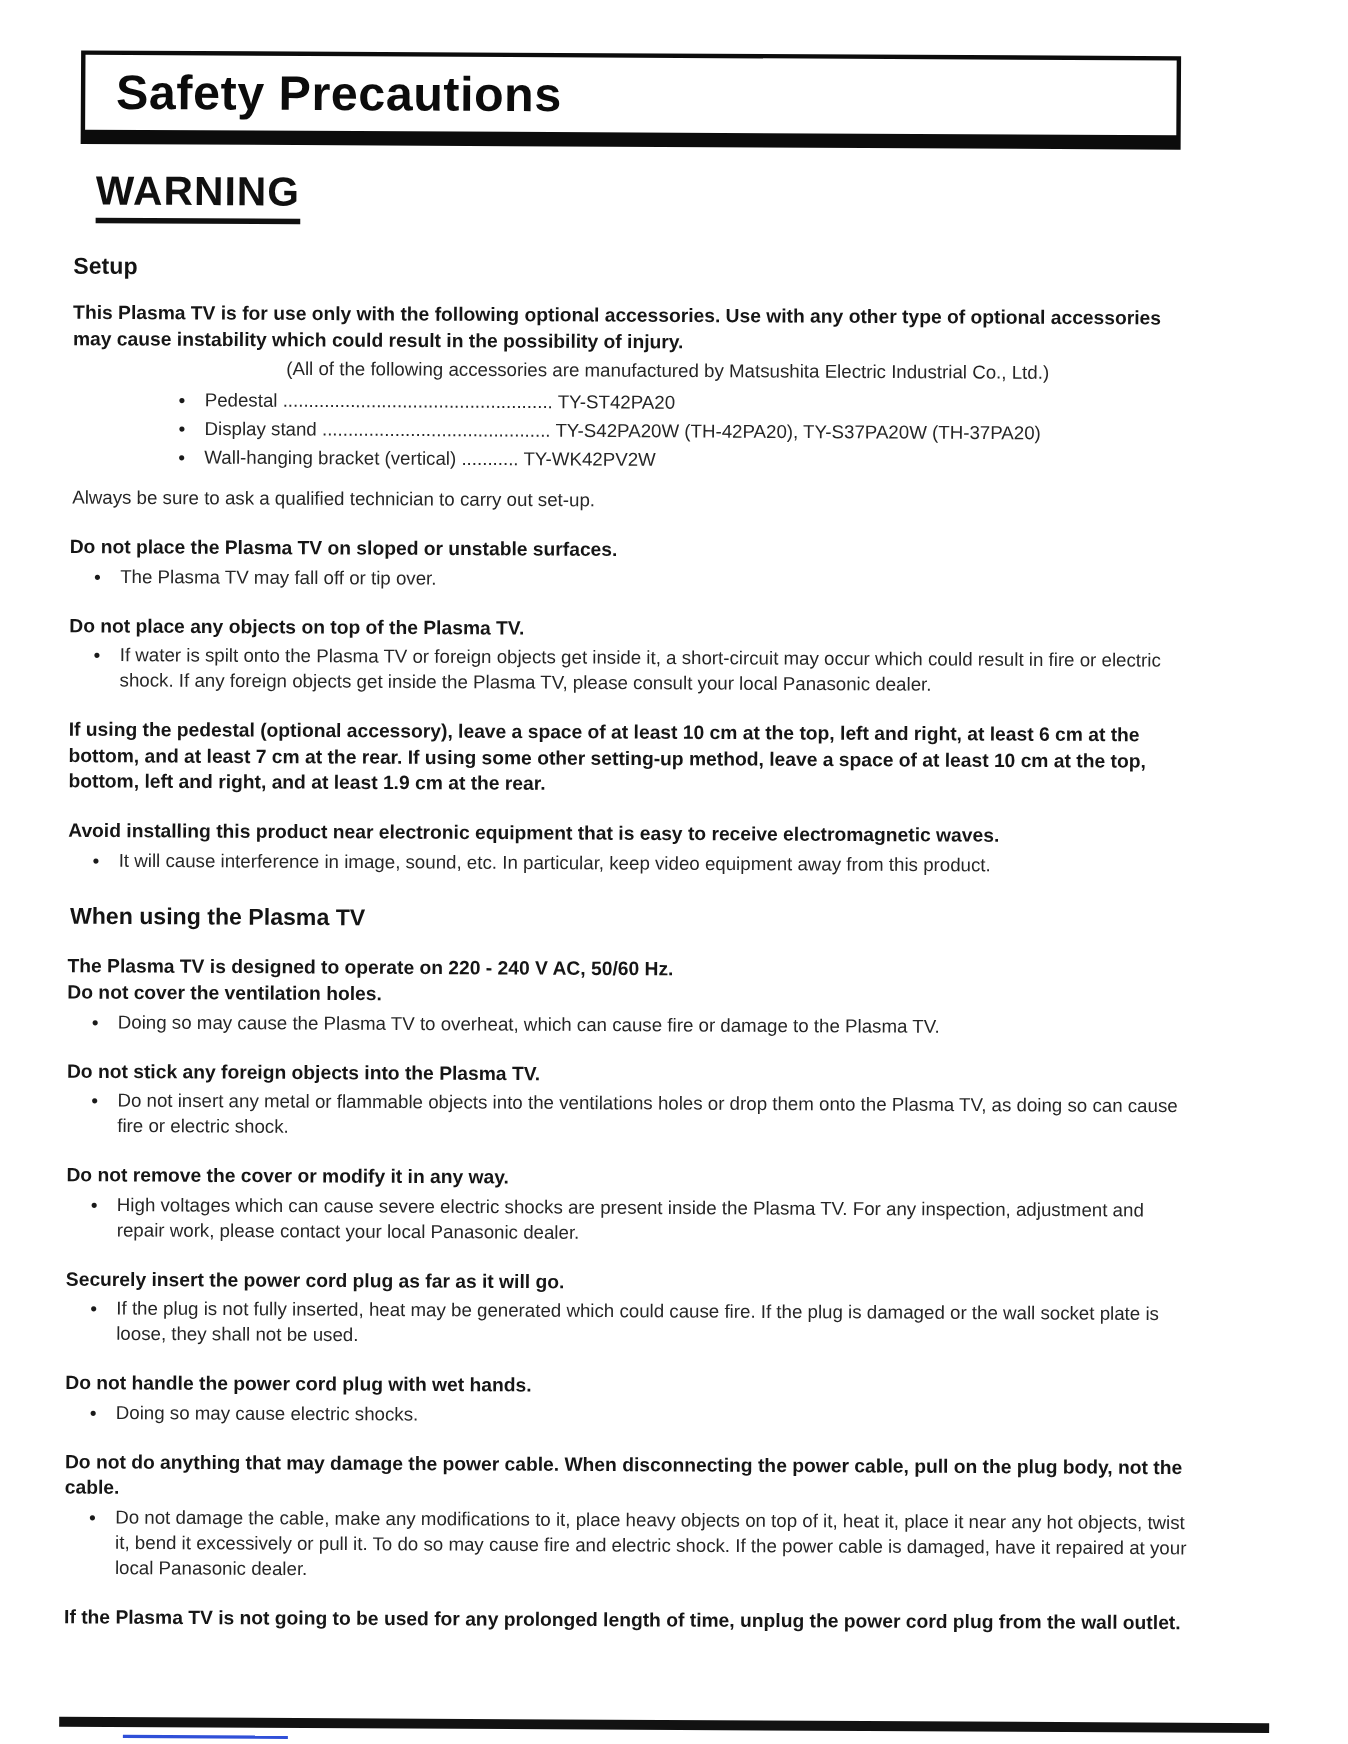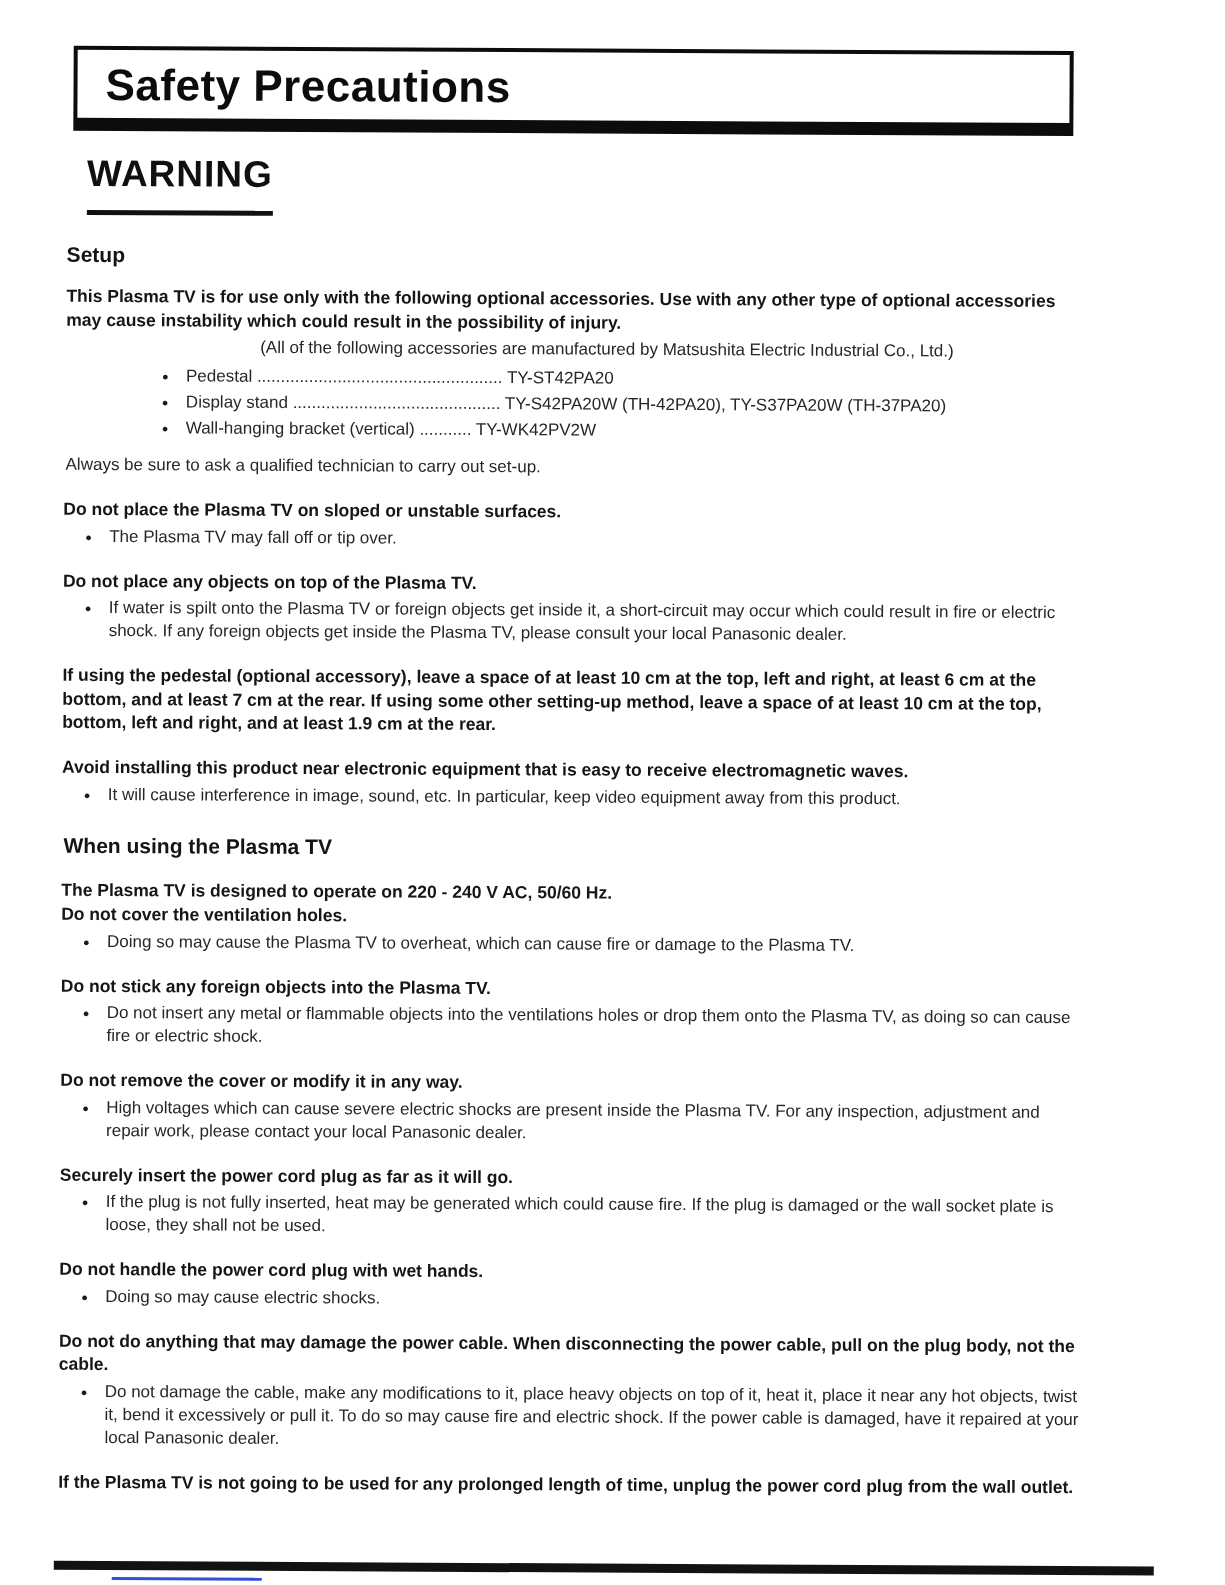--- a/index.html
+++ b/index.html
@@ -36,21 +36,21 @@
     font-family:"Liberation Sans","DejaVu Sans",sans-serif;
   }
   .warning-title {
     display:inline-block;
     margin:22px 0 0 26px;
     font-size:37px;
     font-weight:bold;
     color:#101010;
     letter-spacing:1px;
     border-bottom:5px solid #101010;
-    padding-bottom:15px;
+    padding-bottom:3px;
   }
   .section-heading {
     font-size:21px;
     font-weight:bold;
     color:#141414;
     margin:28px 0 0 6px;
   }
   .bold-par {
     font-weight:bold;
     font-size:17.5px;

